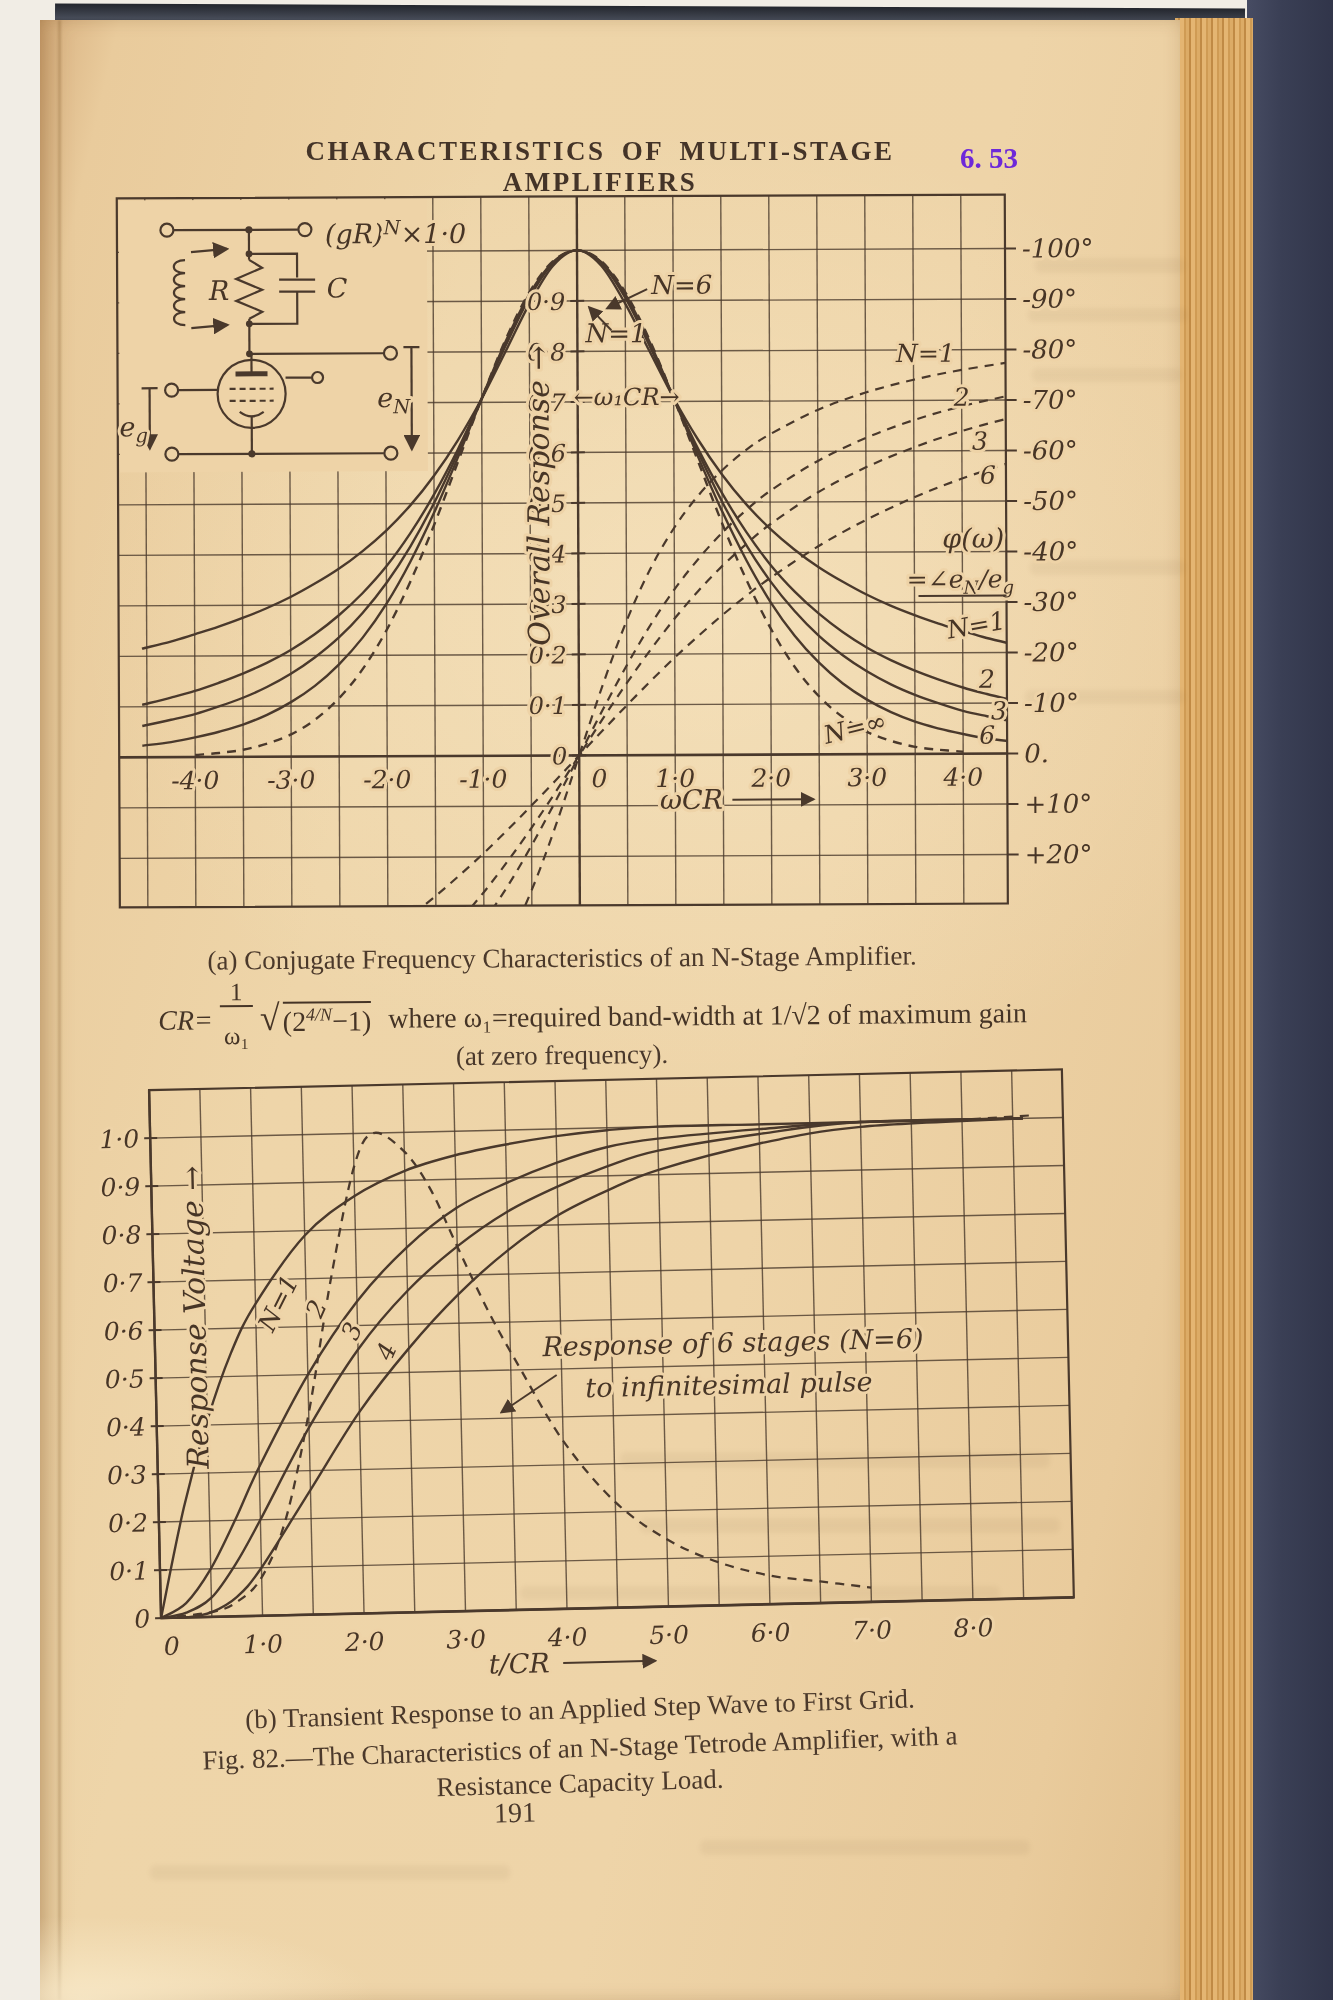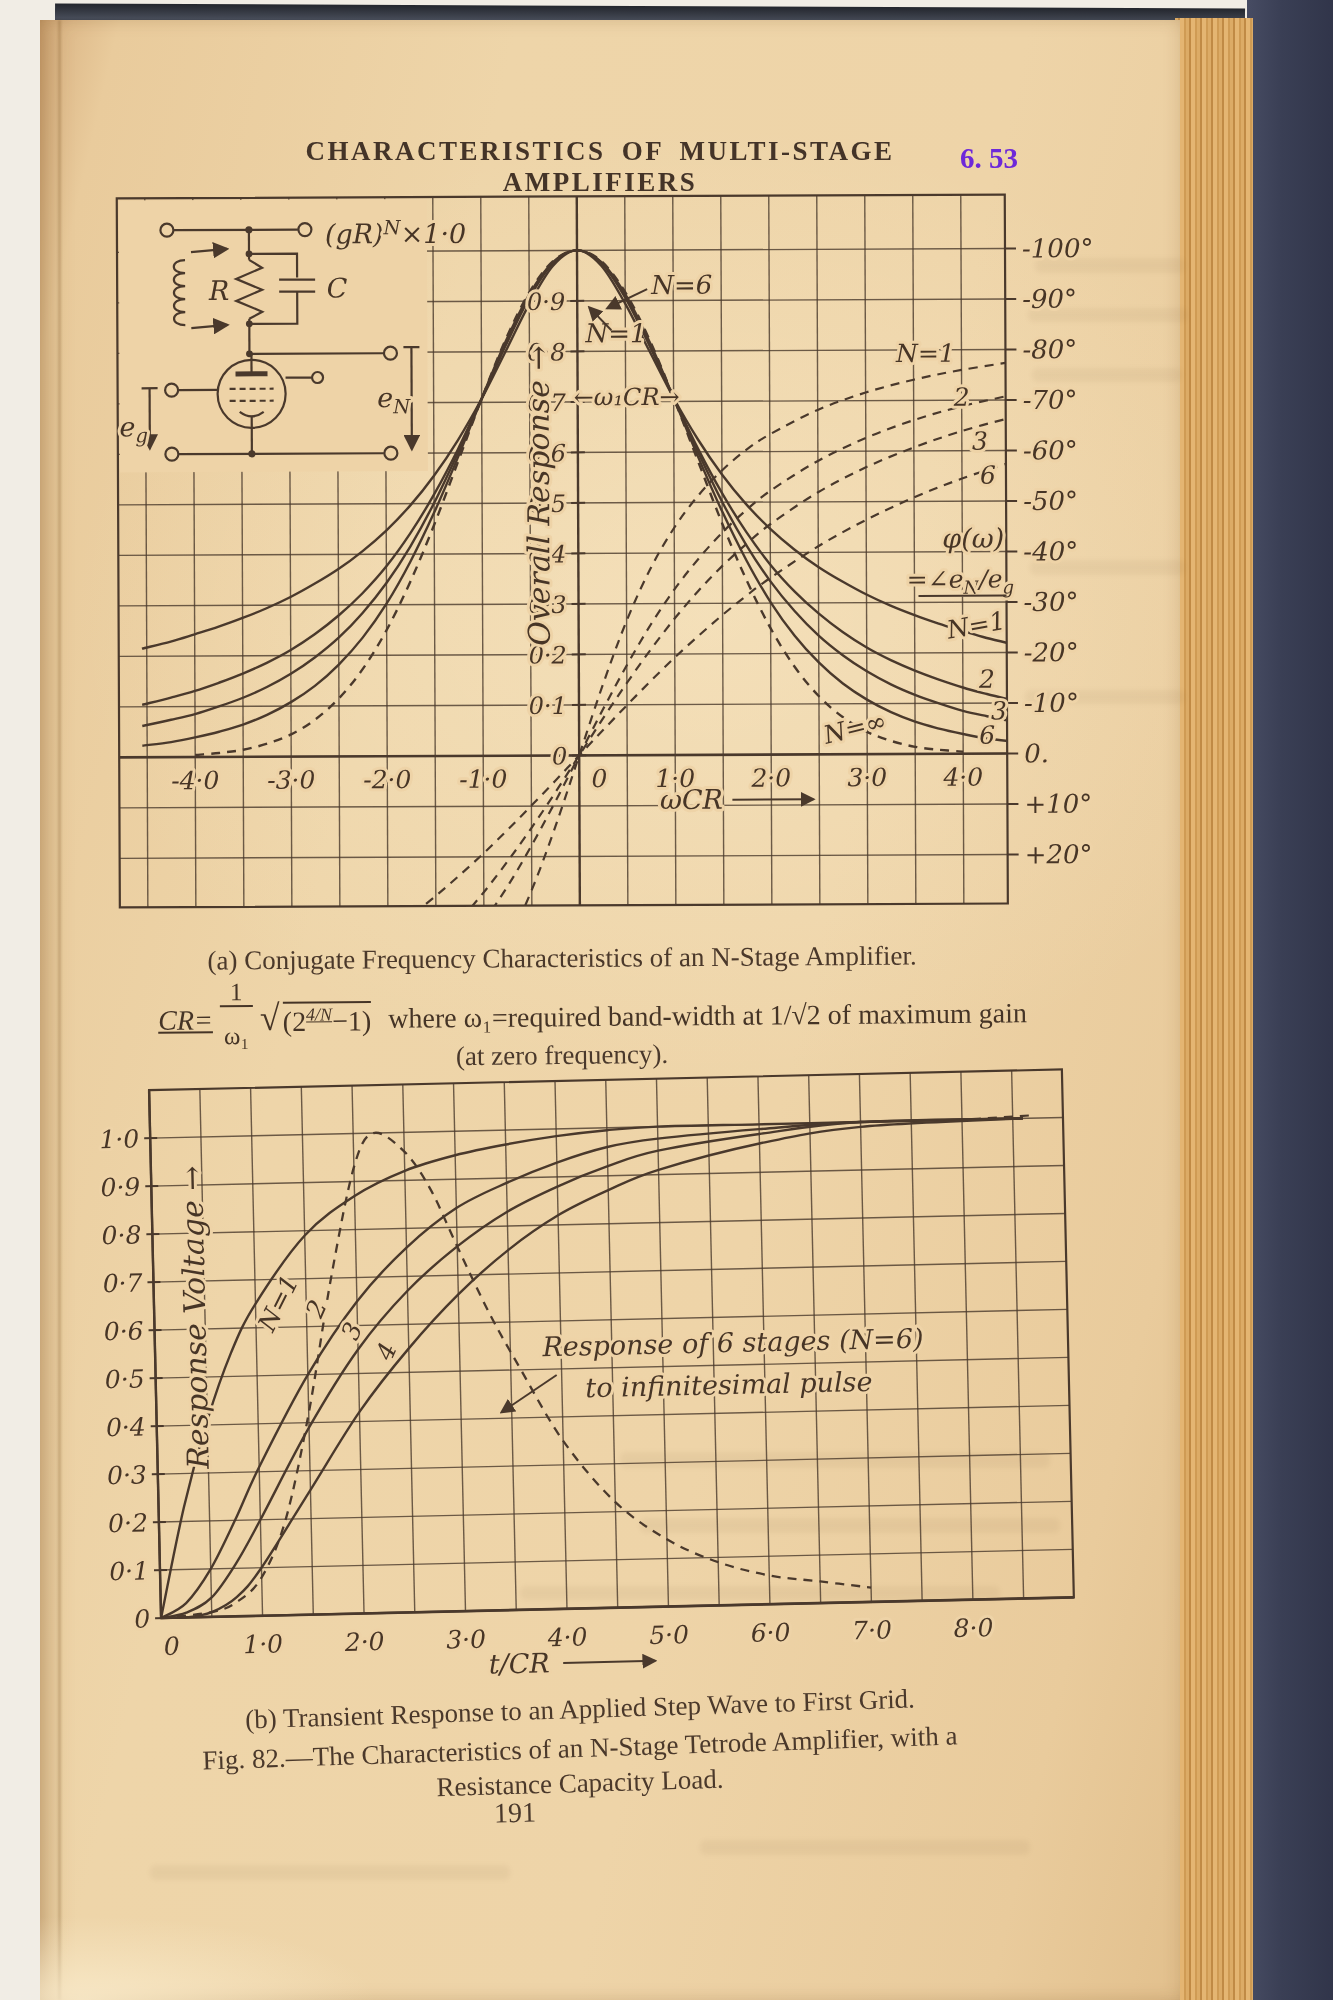--- a/index.html
+++ b/index.html
@@ -26,21 +26,21 @@
   .section-num{position:absolute;left:960px;top:133px;font-size:29px;font-weight:700;color:#6d28d9;margin-top:9px;}
   .cap{position:absolute;font-size:27px;color:#4b392b;text-align:center;}
   .cap-a{left:112px;top:943px;width:900px;transform:rotate(-.4deg);}
   .cap-b{left:130px;top:1694px;width:900px;transform:rotate(-1.8deg);}
   .fig-1{left:120px;top:1733px;width:920px;transform:rotate(-1.9deg);}
   .fig-2{left:120px;top:1768px;width:920px;transform:rotate(-1.7deg);}
   .pageno{position:absolute;left:445px;top:1797px;width:140px;text-align:center;font-size:28px;transform:rotate(-1.5deg);}
   .formula-row{position:absolute;left:100px;top:974px;width:985px;display:flex;align-items:center;
                justify-content:center;gap:7px;font-size:28px;color:#453426;transform:rotate(-.5deg);}
   .formula-l2{position:absolute;left:112px;top:1040px;width:900px;text-align:center;font-size:27px;transform:rotate(-.6deg);}
-  .it{font-style:italic;text-decoration:underline;}
+  .it{font-style:italic;}
   .frac{display:inline-flex;flex-direction:column;align-items:center;line-height:1.05;
         font-size:25px;vertical-align:middle;transform:translateY(2px);}
   .frac .num{padding:0 6px;}
   .frac .den{border-top:2px solid #453426;padding:16px 4px;}
   .rad{font-size:36px;font-weight:400;transform:translateY(-2px);}
   .radicand{border-top:2px solid #453426;padding-top:1px;margin-left:-4px;}
   .radicand sup{font-size:18px;}
   .wheretext{margin-left:10px;}
   
   .ghost{position:absolute;background:#6b4c28;opacity:.06;filter:blur(2.5px);border-radius:6px;}

